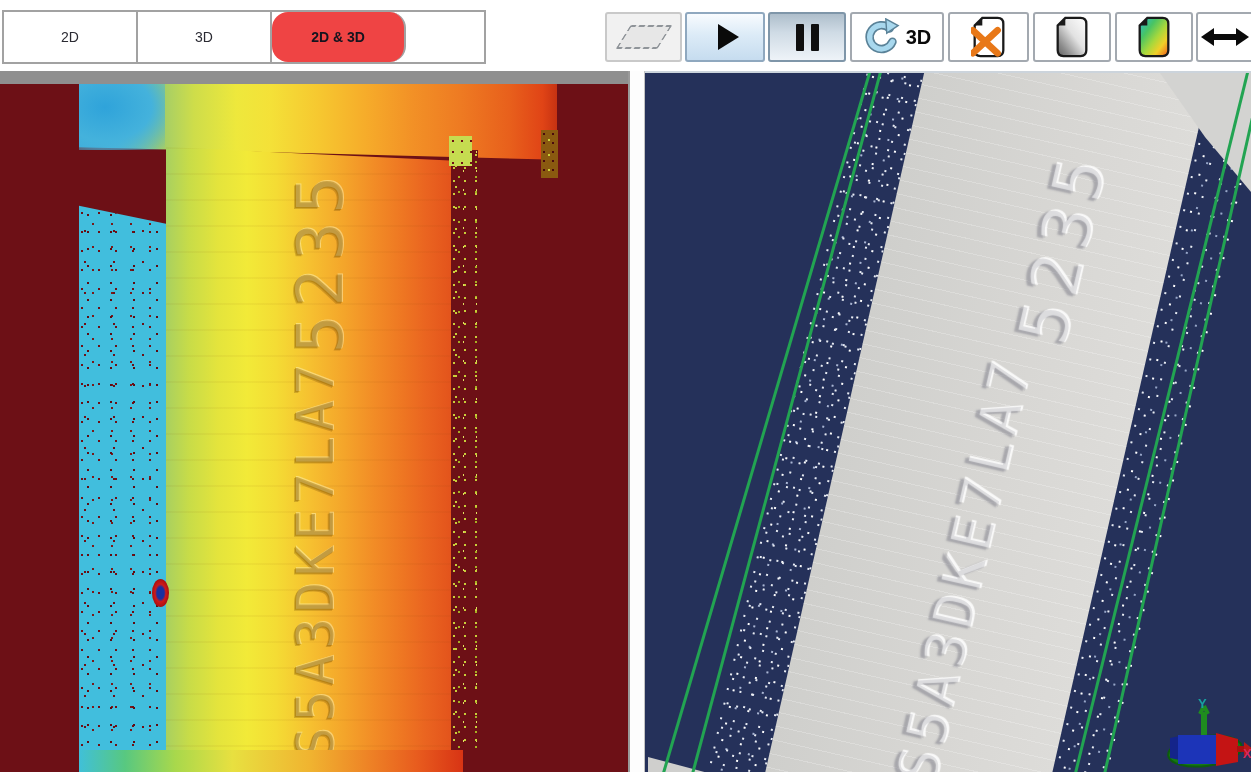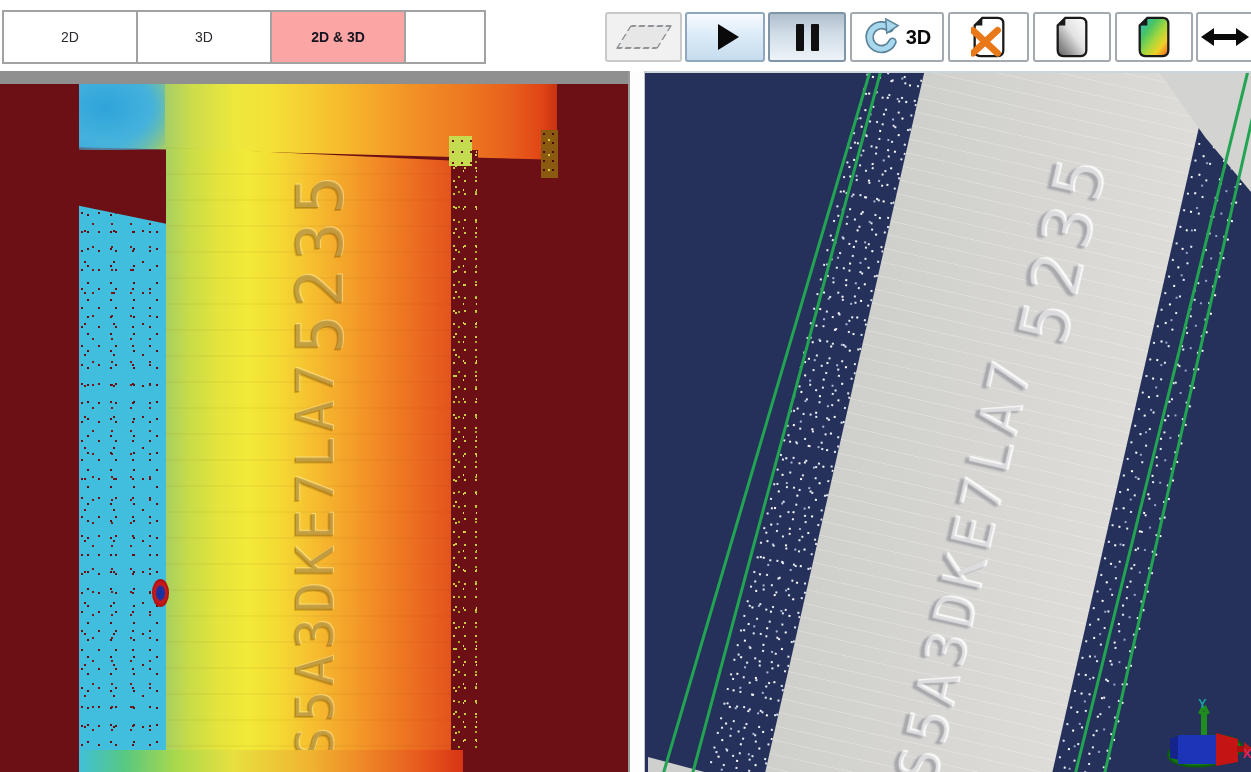--- a/index.html
+++ b/index.html
@@ -5,21 +5,21 @@
   html,body{margin:0;padding:0;background:#fff;}
   #app{position:relative;width:1251px;height:772px;overflow:hidden;background:#ffffff;
        font-family:"Liberation Sans", sans-serif;}
 
   
   .tabbar{position:absolute;left:2px;top:10px;width:484px;height:54px;box-sizing:border-box;
           border:2px solid #a2a2a2;background:#fff;display:flex;}
   .tabbtn{width:134px;height:100%;box-sizing:border-box;border-right:2px solid #a2a2a2;
           display:flex;align-items:center;justify-content:center;font-size:14px;color:#2b2b33;
           background:#fff;cursor:pointer;}
-  .tabbtn.active{background:#fca5a5;font-weight:bold;color:#14141e;}
+  .tabbtn.active{background:#ef4444;font-weight:bold;color:#14141e;border-radius:16px;}
 
   .toolbar{position:absolute;left:605px;top:12px;height:50px;}
   .tbtn{position:absolute;top:0;height:50px;box-sizing:border-box;border:2px solid #a3a9b0;
         border-radius:3px;background:#fff;display:flex;align-items:center;justify-content:center;
         cursor:pointer;}
   .tbtn.disabled{background:#f1f1f1;border-color:#c9c9c9;}
   .tbtn.play{background:linear-gradient(180deg,#f8fbfe 0%,#dcebf7 45%,#c6dcef 100%);border-color:#8fa8bf;}
   .tbtn.pause{background:linear-gradient(180deg,#aebecb 0%,#cfdbe5 40%,#eef3f8 100%);border-color:#7f96a9;}
 
   .parallelogram{width:38px;height:20px;transform:skewX(-32deg);border:2px dashed #8f9499;

